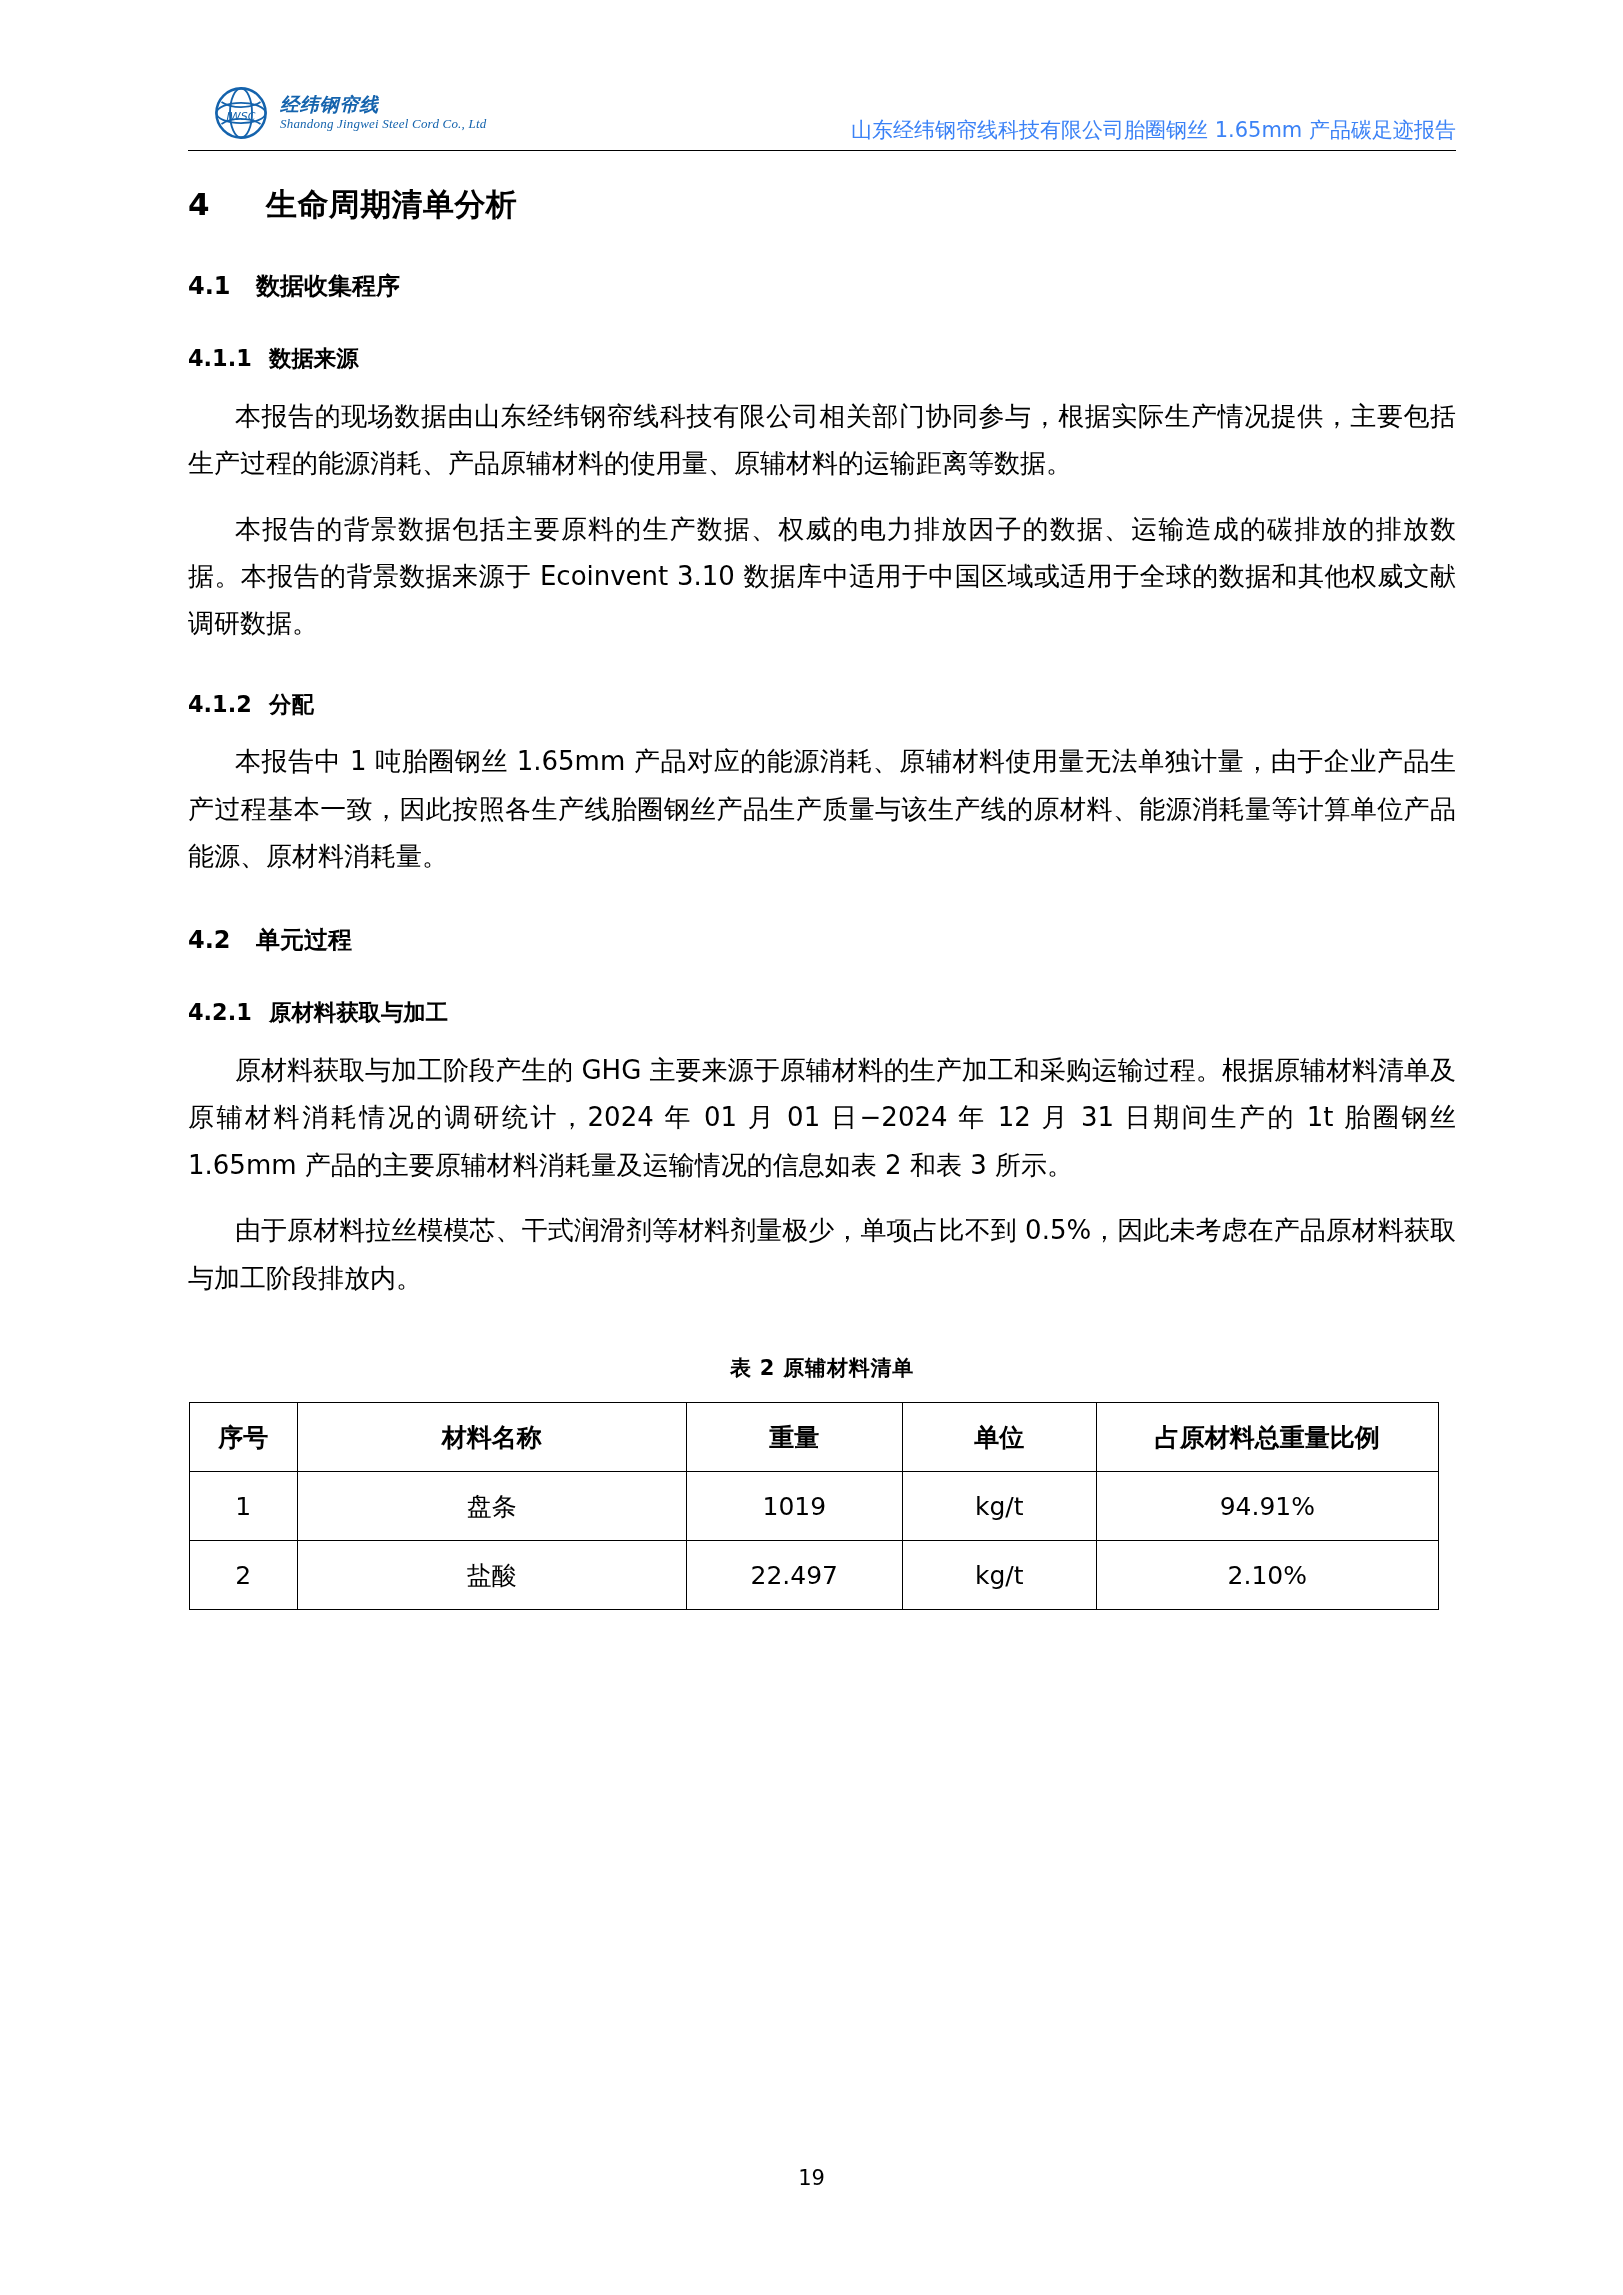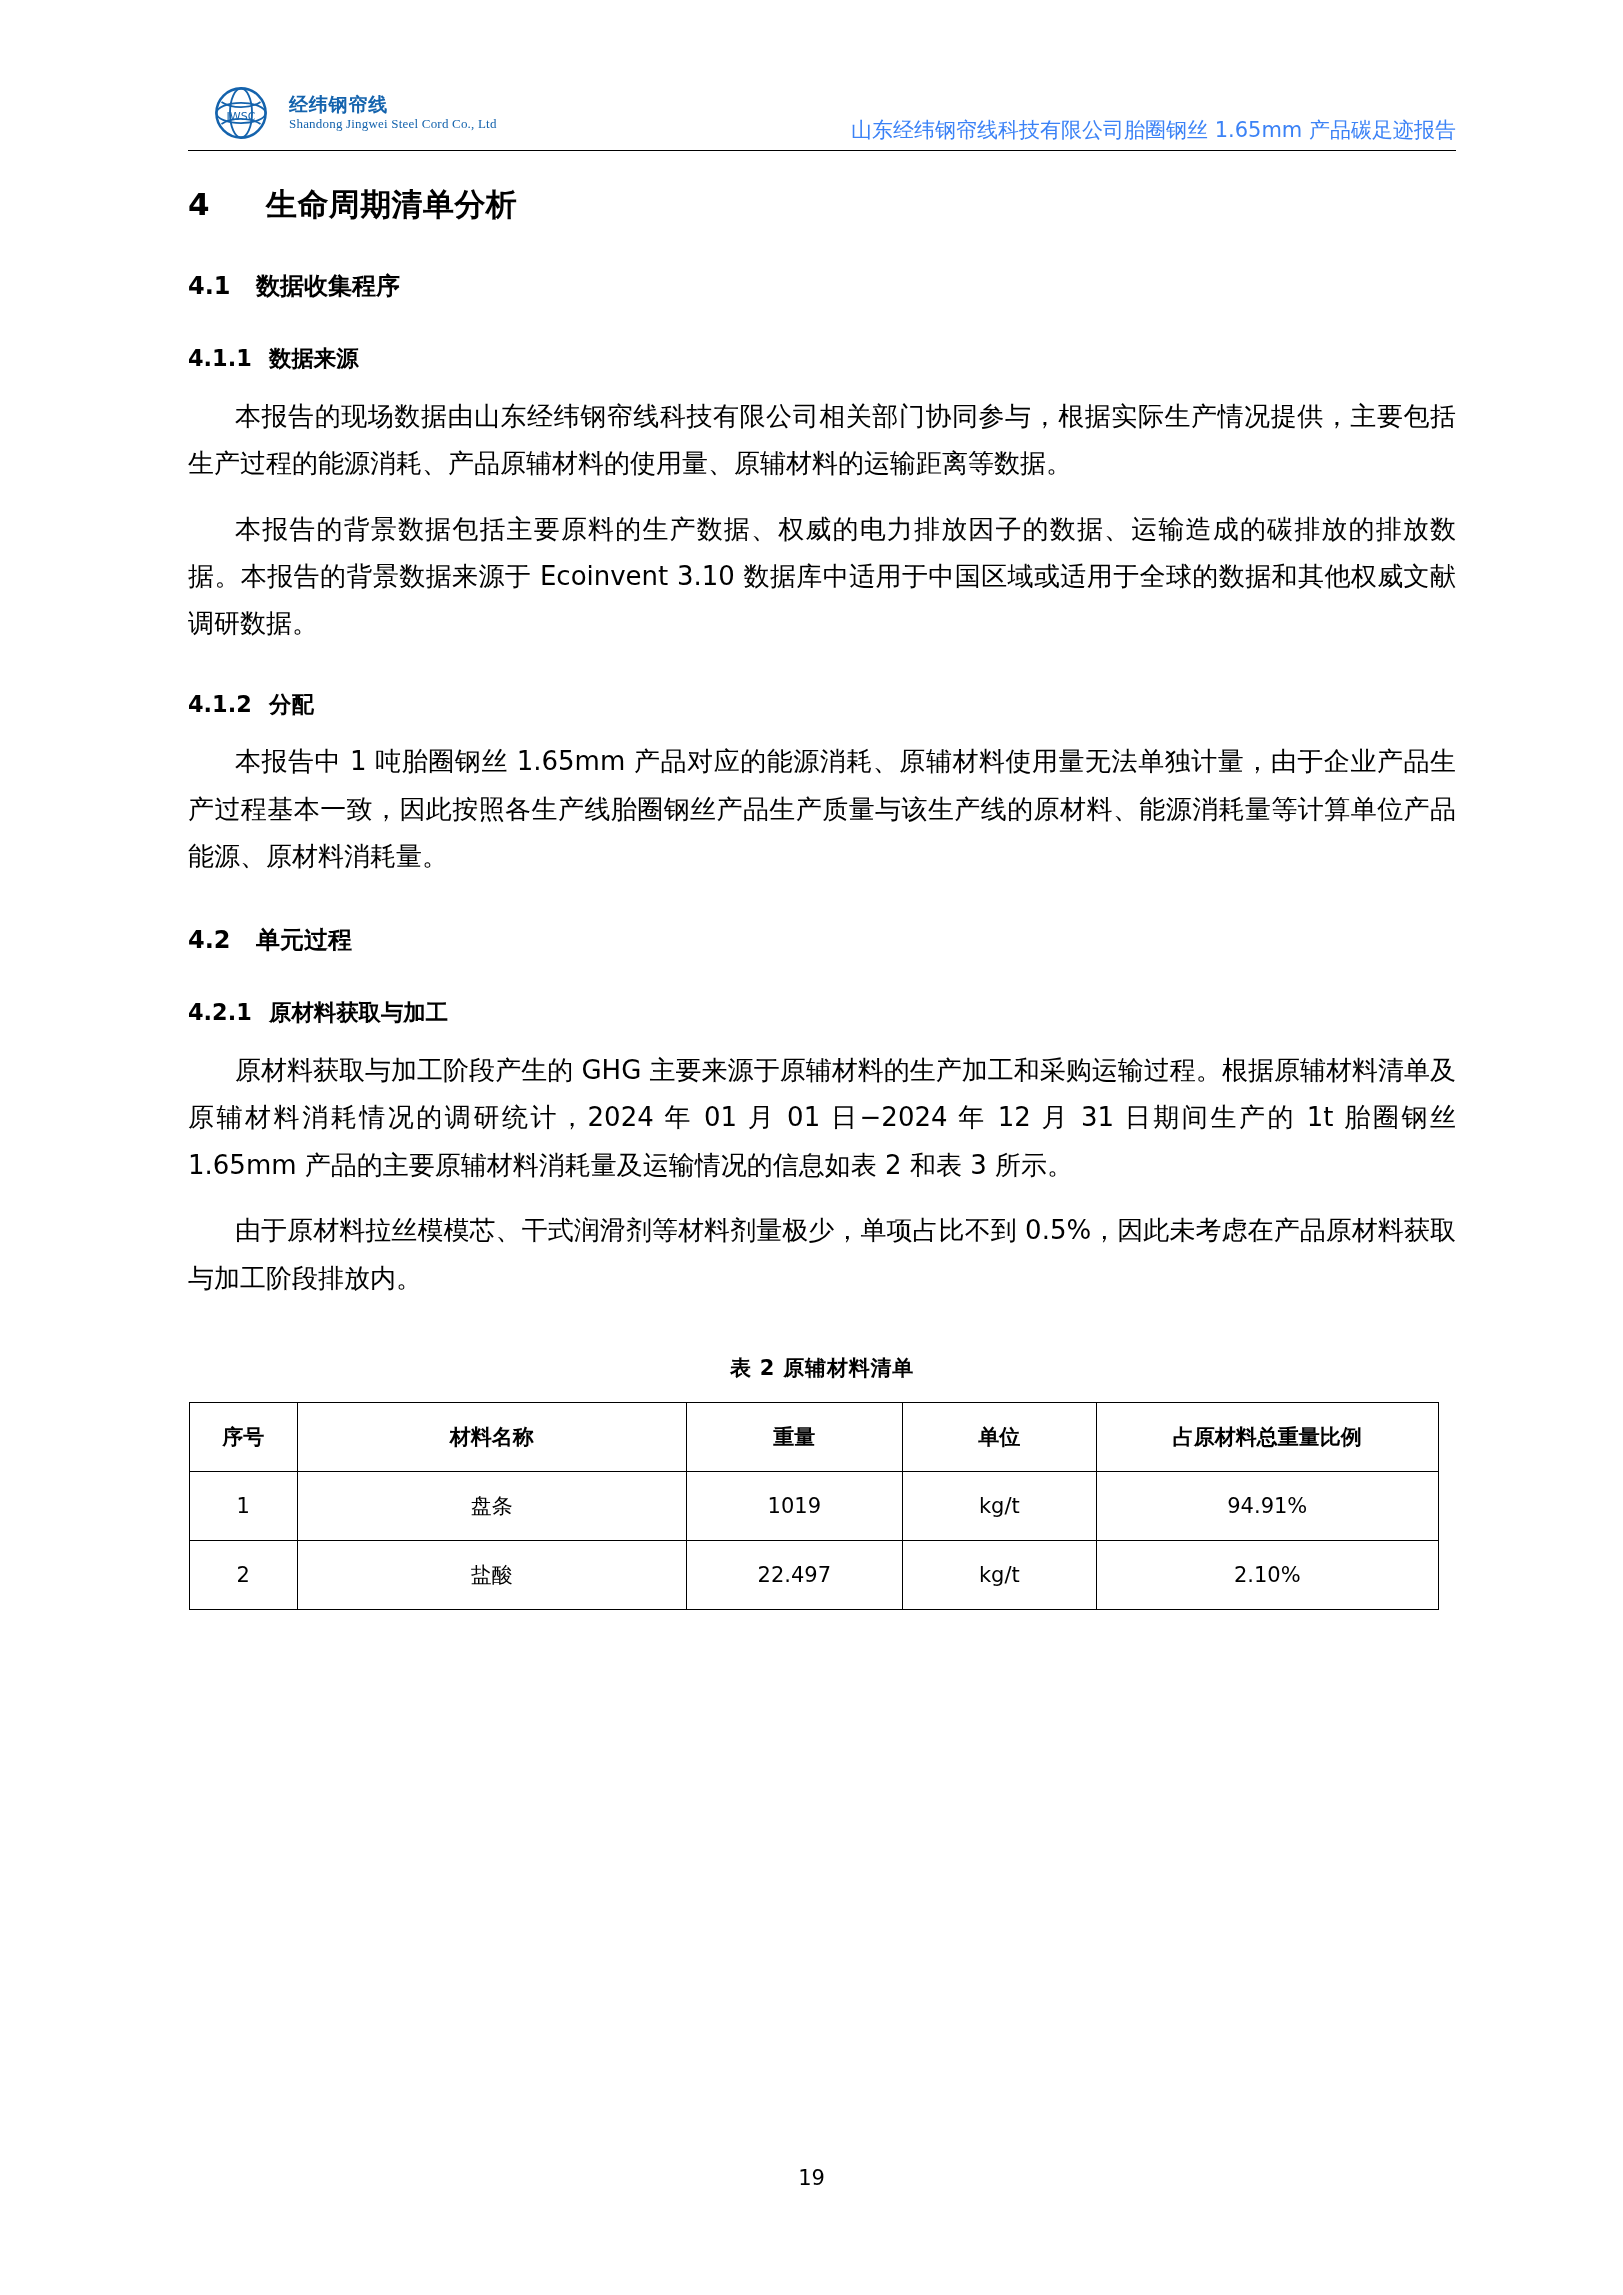--- a/index.html
+++ b/index.html
@@ -33,21 +33,22 @@
     height: 152px;
     display: flex;
     align-items: flex-end;
   }
   .logo-block {
     position: absolute;
     left: 25px;
     top: 85px;
     display: flex;
     align-items: center;
-    gap: 20px;
+    gap: 11px;
+    font-style: italic;
   }
   .logo-mark {
     width: 56px;
     height: 56px;
     position: relative;
   }
   .logo-mark svg { display: block; }
   .logo-text {
     display: flex;
     flex-direction: column;
@@ -133,21 +134,21 @@
   
   table.matlist {
     border-collapse: collapse;
     width: 1250px;
     margin: 0 0 0 0.8px;
     table-layout: fixed;
   }
   table.matlist th, table.matlist td {
     border: 1.4px solid #000;
     text-align: center;
-    font-size: 21px;
+    font-size: 25px;
     font-family: "DejaVu Sans", sans-serif;
     height: 66px;
     vertical-align: middle;
   }
   table.matlist th {
     font-weight: bold;
   }
   col.c0 { width: 108px; }
   col.c1 { width: 389px; }
   col.c2 { width: 216px; }

